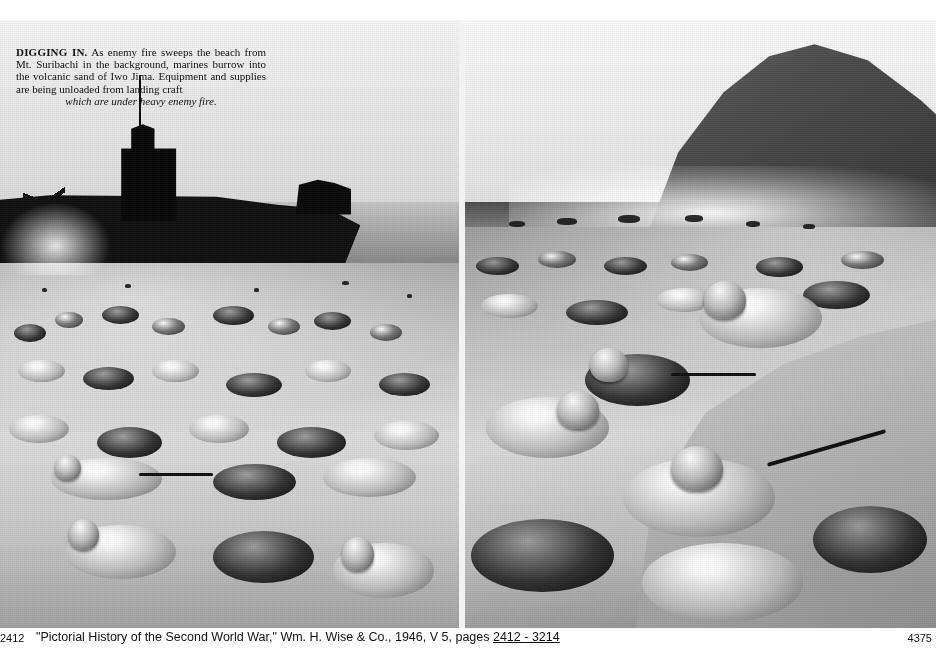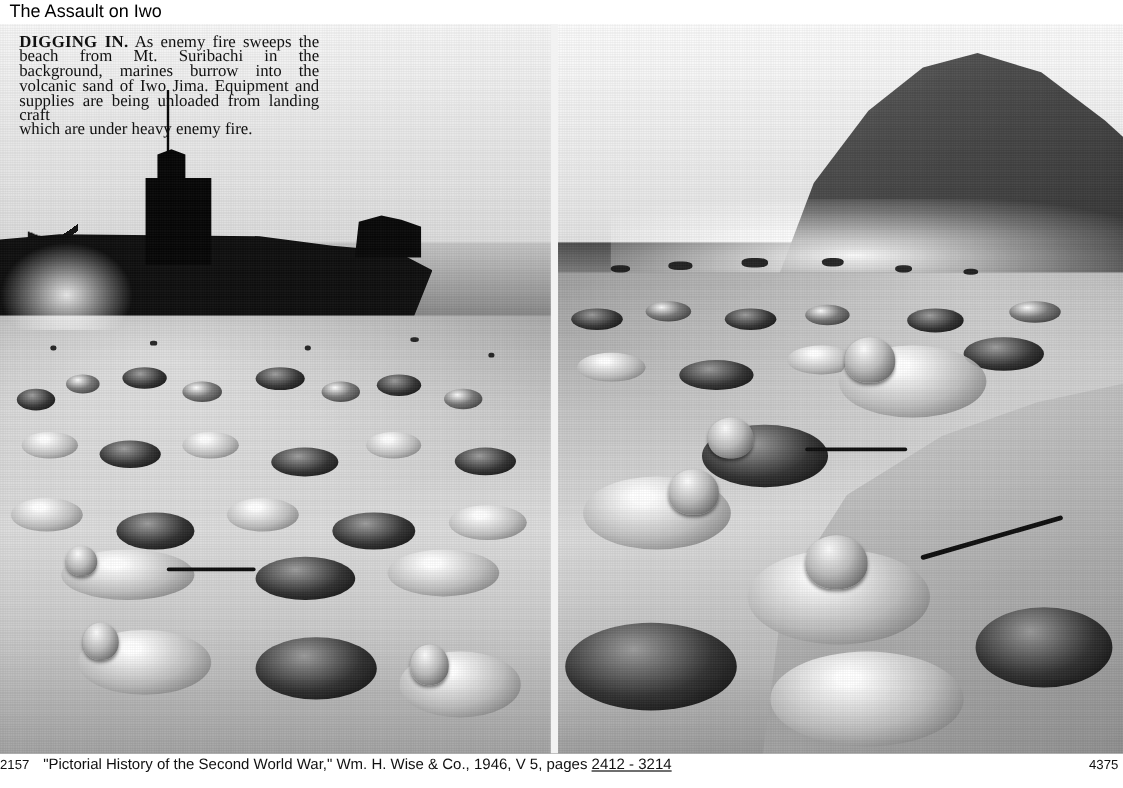--- a/index.html
+++ b/index.html
@@ -179,35 +179,37 @@
     z-index: 35;
     background-image:
       repeating-linear-gradient(0deg, rgba(0,0,0,0.10) 0px, rgba(0,0,0,0.10) 1px, rgba(255,255,255,0.07) 1px, rgba(255,255,255,0.07) 2px),
       repeating-linear-gradient(90deg, rgba(0,0,0,0.07) 0px, rgba(0,0,0,0.07) 1px, rgba(255,255,255,0.05) 1px, rgba(255,255,255,0.05) 2px);
   }
 
   
   #caption {
     position: absolute;
     left: 16px;
-    top: 10px;
+    top: 26px;
     width: 250px;
     z-index: 50;
     color: #111111;
     font-family: "Liberation Serif", serif;
-    font-size: 14px;
+    font-size: 11px;
     line-height: 12.2px;
     text-align: justify;
   }
   #caption .lead {
     font-weight: bold;
     letter-spacing: 0.2px;
   }
   #caption .tail {
     display: block;
+    text-align: center;
+    font-style: italic;
   }
 
   
   #footer {
     position: absolute;
     left: 0;
     top: 628px;
     width: 936px;
     height: 29px;
     background: #ffffff;
@@ -236,21 +238,20 @@
   }
   #source-line .pages {
     text-decoration: underline;
   }
 </style>
 </head>
 <body>
 
 <div id="page">
 
-  <div id="page-title">The Assault on Iwo</div>
 
   <div id="spread">
 
     <div class="photo" id="photo-left">
       <div class="l-sky"></div>
       <div class="l-sea"></div>
       <div class="l-beach"></div>
 
       <div class="crane"></div>
       <div class="ship-hull"></div>
@@ -351,20 +352,20 @@
     <div id="grain"></div>
 
     <div id="caption">
       <span class="lead">DIGGING IN.</span>
       <span>As enemy fire sweeps the beach from Mt. Suribachi in the background, marines burrow into the volcanic sand of Iwo Jima. Equipment and supplies are being unloaded from landing craft</span>
       <span class="tail">which are under heavy enemy fire.</span>
     </div>
   </div>
 
   <div id="footer">
-    <div id="folio-left">2157</div>
+    <div id="folio-left">2412</div>
     <div id="source-line">
       <span>"Pictorial History of the Second World War," Wm. H. Wise &amp; Co., 1946, V 5, pages </span><span class="pages">2412 - 3214</span>
     </div>
     <div id="folio-right">4375</div>
   </div>
 
 </div>
 
 </body></html>

